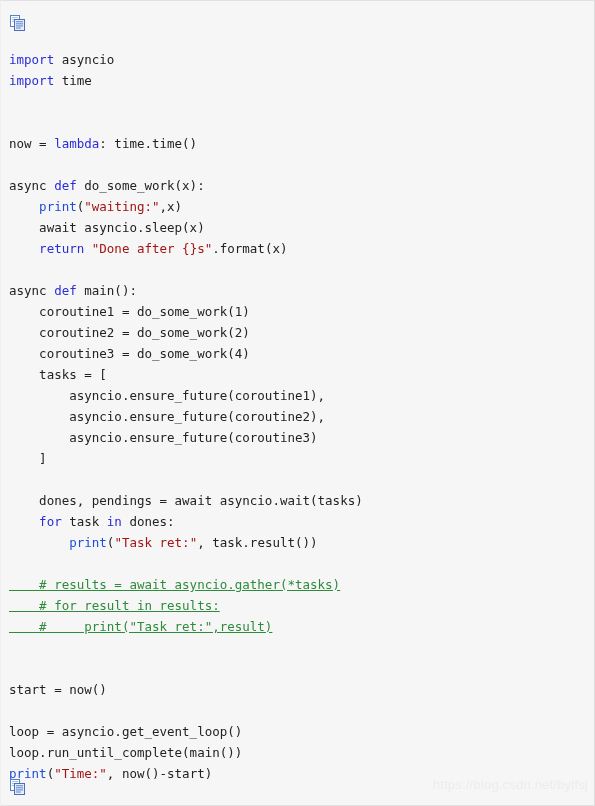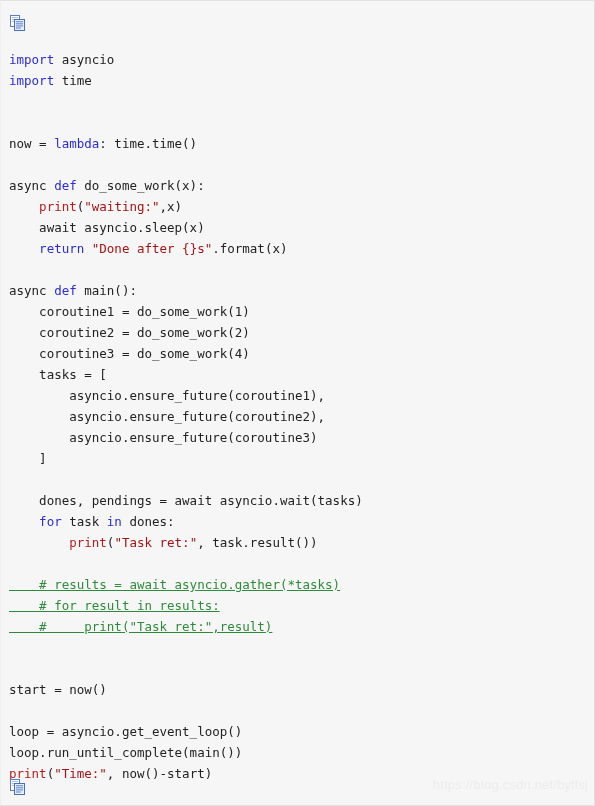--- a/index.html
+++ b/index.html
@@ -62,21 +62,21 @@
     right: 6px;
     bottom: 13px;
     font-family: "Liberation Sans", sans-serif;
     font-size: 13px;
     color: #ececec;
     letter-spacing: 0.2px;
     user-select: none;
     pointer-events: none;
   }
 </style>
-<style>.kw{color:#2b2bd8;}.fn{color:#b91c1c;}.str{color:#a31515;}.cmt{color:#2e8b3c;text-decoration:underline;}.plain{color:#222222;}.watermark{color:#ececec;}#code-block{background:#f6f6f6;}</style></head>
+<style>.kw{color:#2b2bd8;}.fn{color:#1d4ed8;}.str{color:#a31515;}.cmt{color:#2e8b3c;text-decoration:underline;}.plain{color:#222222;}.watermark{color:#ececec;}#code-block{background:#f6f6f6;}</style></head>
 <body>
 
 <div id="code-block">
 
   <span class="copy-icon top" title="copy">
     <svg width="18" height="18" viewBox="0 0 18 18" xmlns="http://www.w3.org/2000/svg">
       <rect x="1.5" y="1.5" width="9" height="11" fill="#ffffff" stroke="#5b7fc4" stroke-width="1"></rect>
       <rect x="2.8" y="3" width="6.4" height="1.1" fill="#aac2e6"></rect>
       <rect x="2.8" y="5" width="6.4" height="1.1" fill="#aac2e6"></rect>
       <rect x="2.8" y="7" width="6.4" height="1.1" fill="#aac2e6"></rect>

